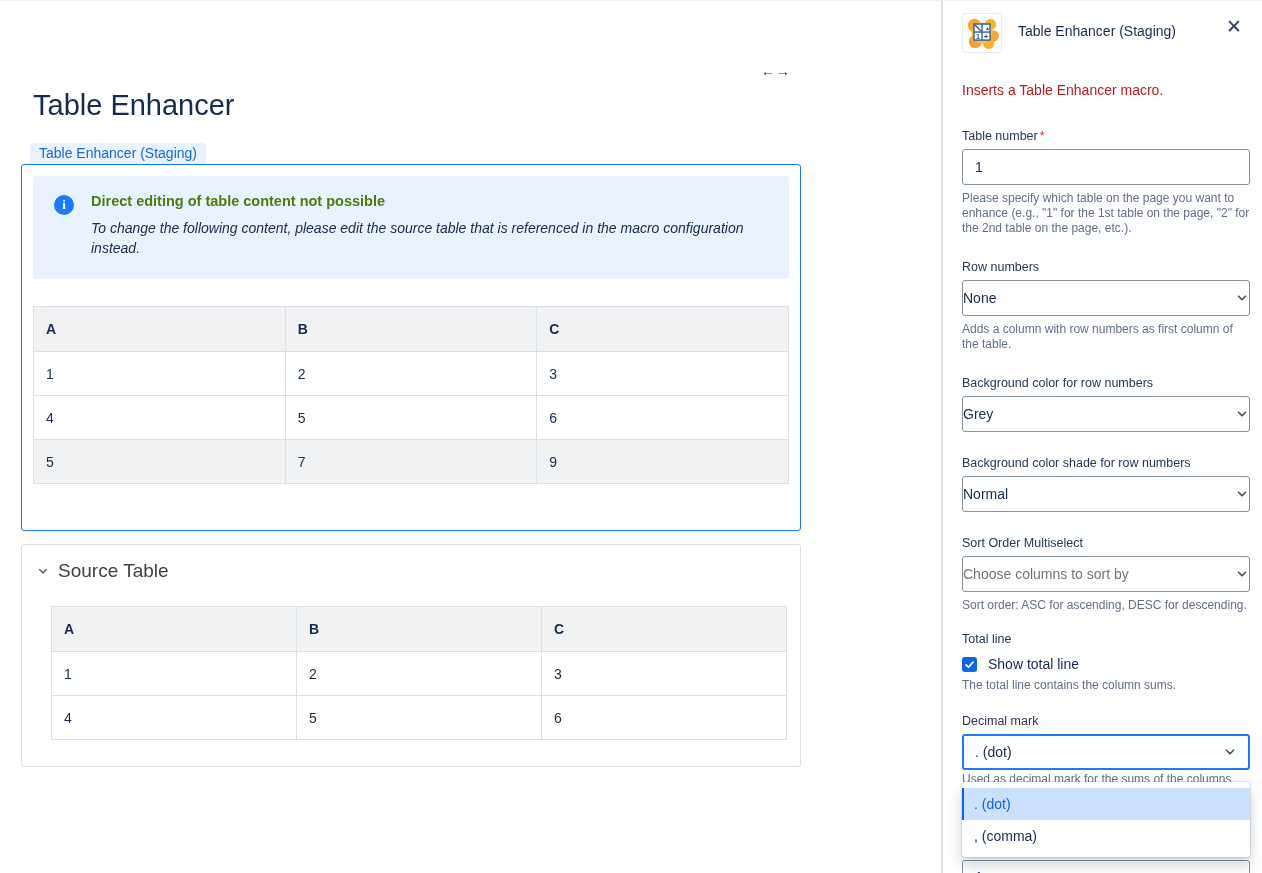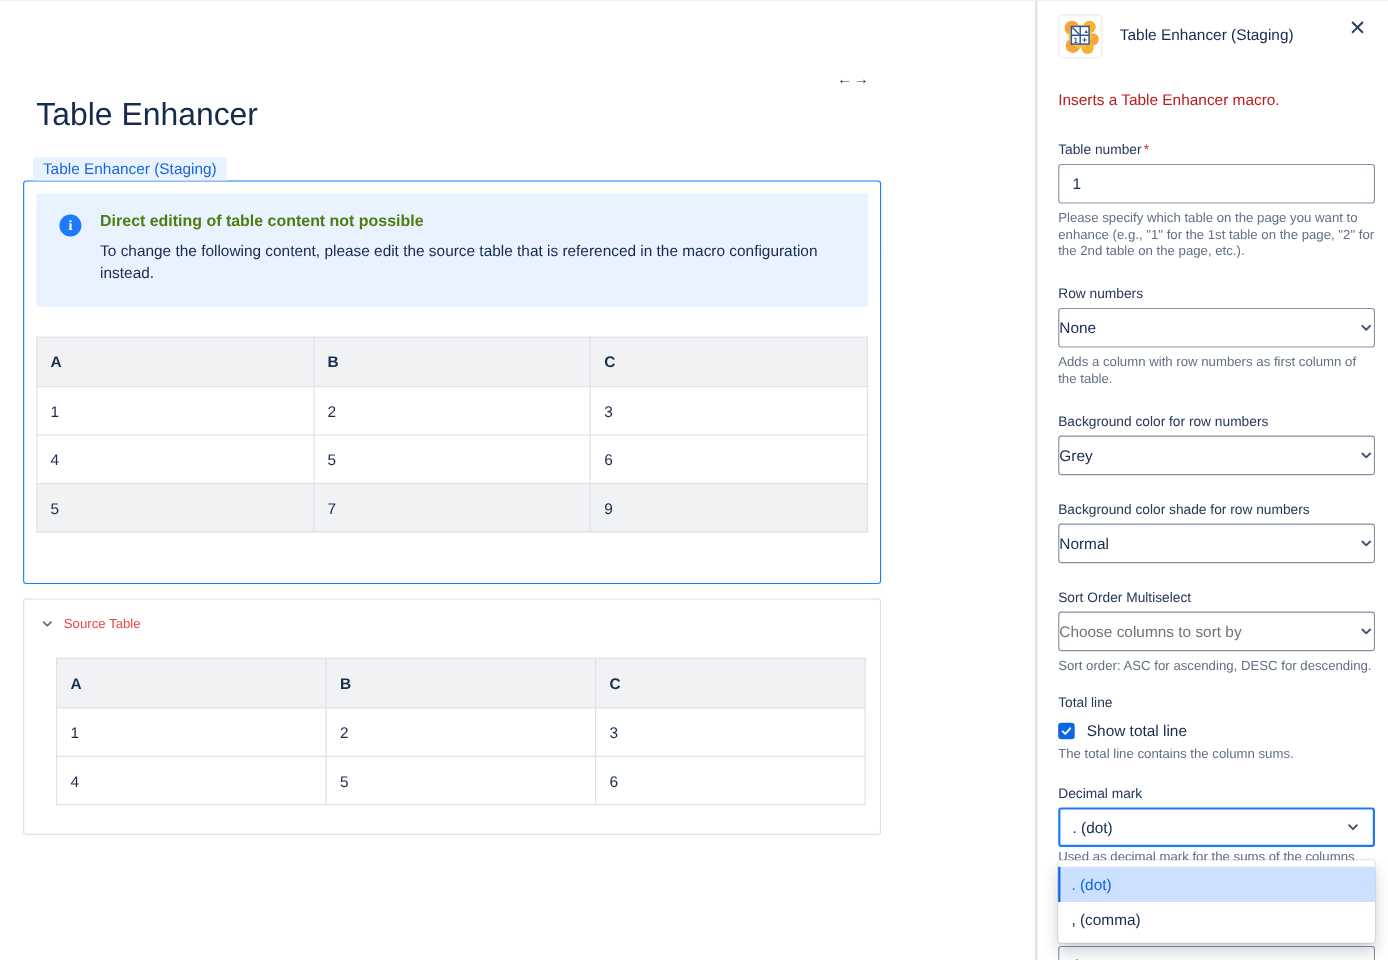--- a/index.html
+++ b/index.html
@@ -8,31 +8,31 @@
 
   
   .main { position:absolute; left:0; top:0; width:941px; height:873px; }
   .width-toggle { position:absolute; left:761px; top:62px; color:#1e2b50; font-size:14px; font-weight:bold; letter-spacing:1px; cursor:pointer; }
   .h1-title { margin:86px 0 0 33px; font-size:29px; font-weight:500; color:#172b4d; line-height:36px; }
   .macro-tab { display:inline-block; margin:20px 0 0 30px; padding:2px 9px 3px 9px; background:#e9f2ff; color:#1868db; font-size:14px; border-radius:3px 3px 0 0; }
   .macro-box { margin-left:21px; width:780px; border:1px solid #1d7afc; border-radius:3px; padding:11px 11px 46px 11px; }
   .info-panel { display:flex; gap:17px; background:#e9f2ff; border-radius:3px; padding:17px 20px 21px 21px; }
   .info-icon { flex:0 0 auto; width:20px; height:20px; margin-top:2px; border-radius:50%; background:#1d7afc; color:#fff; font-size:13px; font-weight:bold; font-family:"Liberation Serif", serif; display:flex; align-items:center; justify-content:center; }
   .info-title { font-size:14.5px; font-weight:bold; color:#4d7c0f; }
-  .info-body { margin-top:9px; font-size:14px; color:#172b4d; line-height:20px; max-width:690px; }
+  .info-body { margin-top:9px; font-size:14px; color:#172b4d; line-height:20px; max-width:690px;font-style:italic; }
 
   table.data-table { border-collapse:collapse; width:756px; }
   table.data-table th, table.data-table td { border:1px solid #dcdfe4; font-size:14px; color:#172b4d; text-align:left; padding:0 12px; }
   table.data-table th { background:#f1f2f4; font-weight:bold; height:45px; }
   table.data-table td { height:44px; background:#fff; }
   table.data-table tr.total-row td { background:#f1f2f4; }
   .macro-box table.data-table { margin:27px auto 0 auto; }
 
   .source-box { margin:13px 0 0 21px; width:780px; border:1px solid #dcdfe4; border-radius:3px; padding:15px 0 26px 0; }
-  .source-head { display:flex; align-items:center; gap:9px; padding-left:15px; color:#ef4444; font-size:12px; }
+  .source-head { display:flex; align-items:center; gap:9px; padding-left:15px; color:#404040; font-size:19px; }
   .source-box table.data-table { margin:24px 0 0 29px; width:736px; }
 
   
   .panel { position:absolute; left:941px; top:0; width:321px; height:873px; background:#fff; border-left:2px solid #dfe1e6; padding:12px 12px 0 19px; }
   .panel-header { display:flex; align-items:flex-start; }
   .macro-icon-box { width:40px; height:40px; border:1px solid #ebecf0; border-radius:4px; background:#fff; display:flex; align-items:center; justify-content:center; }
   .panel-title { flex:1; margin:10px 0 0 16px; font-size:14px; color:#172b4d; }
   .close-btn { margin:4px 8px 0 0; font-size:19px; color:#2c3e5d; cursor:pointer; line-height:20px; }
   .panel-desc { margin-top:29px; font-size:14px; color:#b91c1c; }
 

